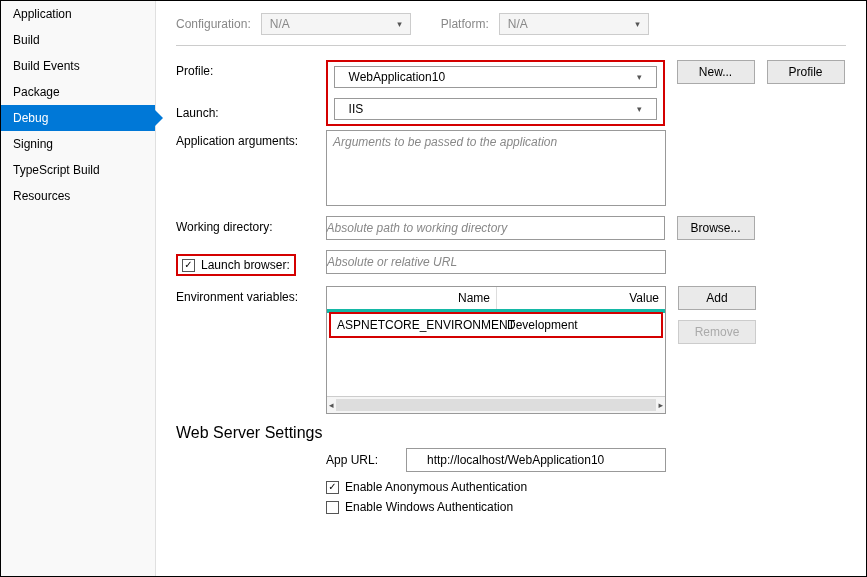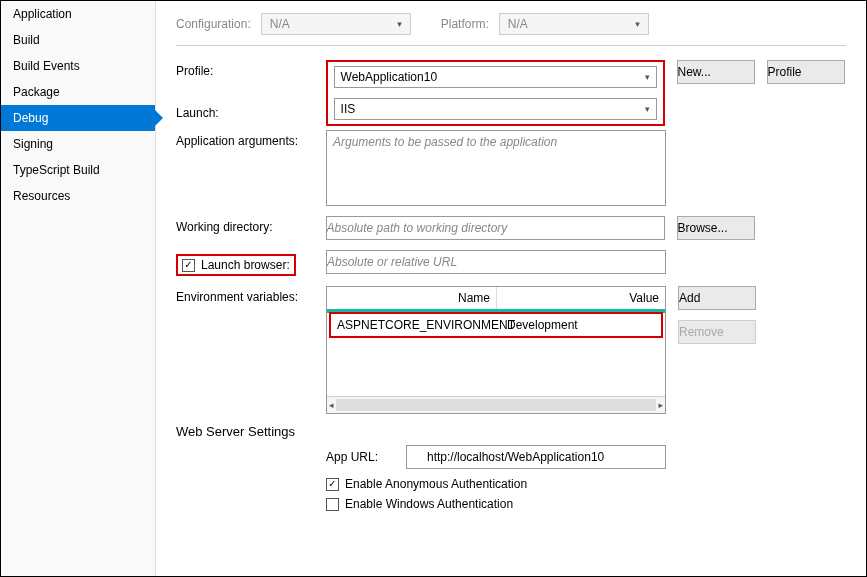--- a/index.html
+++ b/index.html
@@ -9,40 +9,40 @@
     .sidebar-item.active { background: #0078d7; color: #fff; }
     .sidebar-item.active::after { content: ""; position: absolute; right: -8px; top: 50%; transform: translateY(-50%); border-left: 8px solid #0078d7; border-top: 8px solid transparent; border-bottom: 8px solid transparent; }
     .main { flex: 1; padding: 12px 20px 10px 20px; overflow: hidden; }
     .toprow { display: flex; align-items: center; gap: 10px; color: #888; margin-bottom: 10px; }
     .toprow .dropdown { border: 1px solid #ccc; background: #f5f5f5; color: #888; padding: 3px 8px; width: 150px; display:flex; justify-content:space-between; align-items:center; }
     .hr { border-top: 1px solid #ccc; margin-bottom: 14px; }
     .row { display: flex; align-items: flex-start; margin-bottom: 10px; }
     .label-col { width: 150px; padding-top: 4px; }
     .field-col { width: 340px; }
     .btn-col { width: 170px; display: flex; gap: 12px; margin-left: 12px; }
-    .btn { border: 1px solid #aaa; background: #eaeaea; padding: 4px 0; cursor: pointer; width: 78px; }
+    .btn { border: 1px solid #aaa; background: #eaeaea; padding: 4px 0; text-align: center; cursor: pointer; width: 78px; }
     .btn.wide { width: 78px; }
     .btn.disabled { color: #aaa; border-color:#ccc; }
-    .select { border: 1px solid #999; background: #fff; padding: 3px 6px; width: 100%; display:flex; justify-content:space-between; align-items:center; }
+    .select { border: 1px solid #999; background: #fff; padding: 3px 14px; width: 100%; display:flex; justify-content:space-between; align-items:center; }
     .textbox { border: 1px solid #999; background: #fff; padding: 4px 0; width: 100%; font-style: italic; color: #888; }
     .textarea { border: 1px solid #999; background: #fff; padding: 4px 6px; width: 100%; height: 76px; font-style: italic; color: #888; }
     .highlight-box { border: 2px solid #d40000; padding: 2px; }
     .highlight-box.check { display: inline-flex; align-items: center; padding: 2px 4px; }
     .checkbox { width: 13px; height: 13px; border: 1px solid #555; display: inline-flex; align-items:center; justify-content:center; margin-right: 6px; font-size: 10px; line-height:1; }
     .envtable { border: 1px solid #999; width: 100%; height: 128px; position: relative; }
     .envtable-header { display: flex; border-bottom: 4px solid #14b8a6; background:#fff;text-align:right; }
     .envtable-header div { padding: 4px 6px; }
     .envcol-name { width: 170px; border-right: 1px solid #ddd; }
     .envcol-value { flex:1; }
     .envtable-row { display: flex; }
     .envtable-row div { padding: 4px 6px; }
     .env-highlight { border: 2px solid #d40000; margin: -1px 2px 0 2px; }
     .envtable-scroll { position: absolute; bottom:0; left:0; right:0; height:17px; border-top: 1px solid #ccc; display:flex; align-items:center; justify-content:space-between; padding: 0 2px; background:#f5f5f5; }
     .envtable-scroll .track { flex:1; height:12px; background:#ddd; margin:0 2px; position:relative; }
-    .section-header { font-size: 13px; margin: 10px 0 6px 0; }
+    .section-header { font-size: 16px; margin: 10px 0 6px 0; }
     .subrow { display: flex; align-items: center; margin-bottom: 8px; }
     .sublabel { width: 80px; }
     .appurl { border: 1px solid #999; padding: 4px 20px; width: 260px; }
     .cbrow { display:flex; align-items:center; margin-bottom:6px; }
     .chev { font-size: 9px; color:#555; }
     .stackbtns { display:flex; flex-direction:column; gap: 10px; margin-left: 12px; }
   </style>
 </head>
 <body>
 

